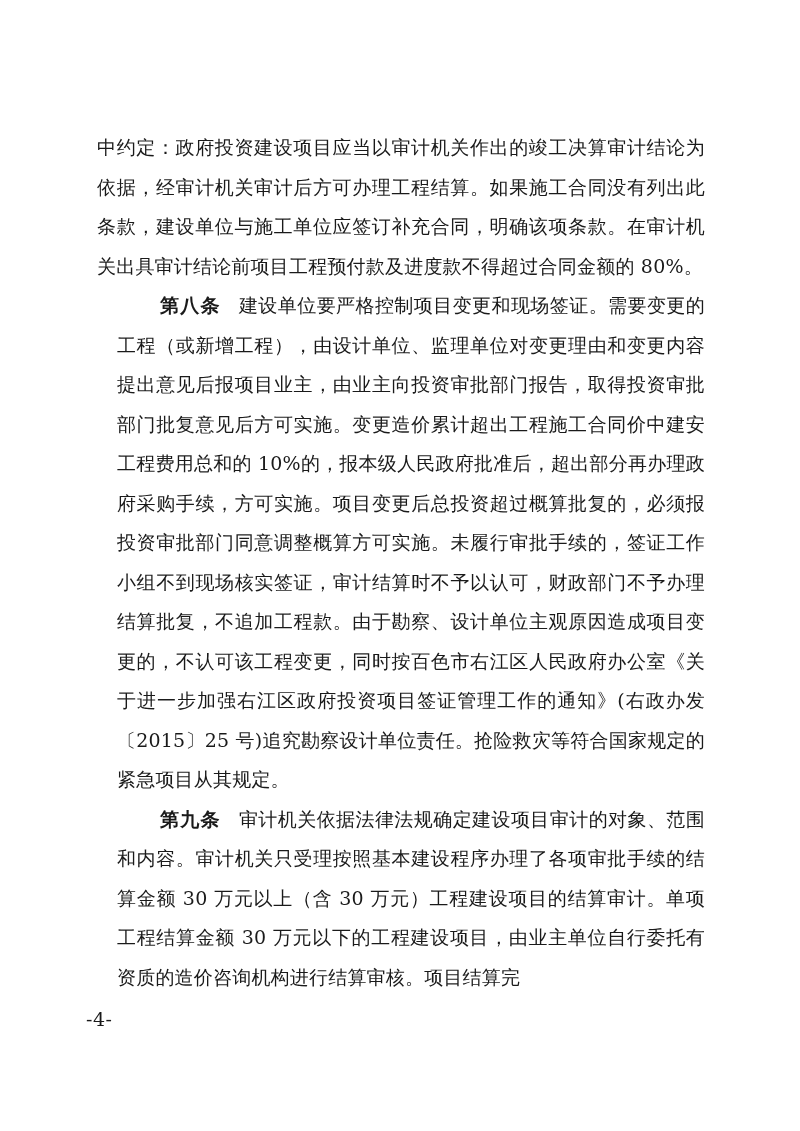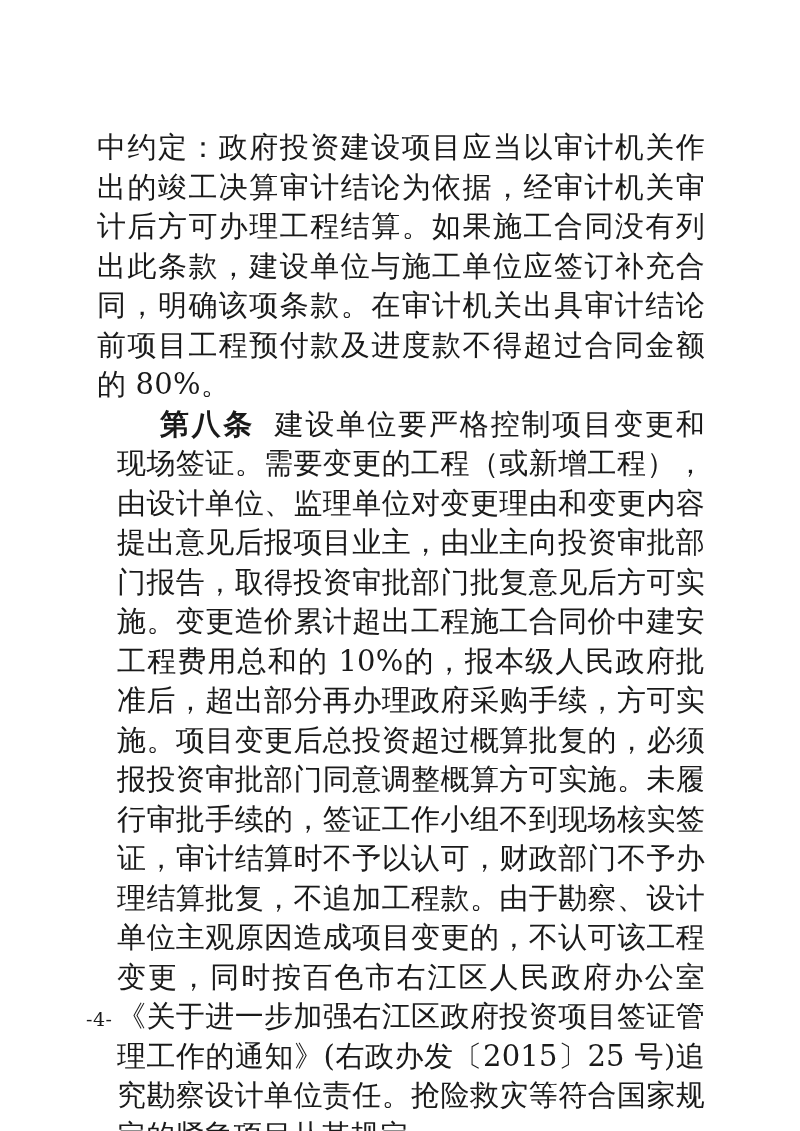--- a/index.html
+++ b/index.html
@@ -20,21 +20,21 @@
     overflow: hidden;
   }
   .content {
     position: absolute;
     left: 97px;
     top: 128px;
     width: 608px;
   }
   .para {
     font-family: "DejaVu Serif", "Liberation Serif", serif;
-    font-size: 29px;
+    font-size: 19px;
     line-height: 39.5px;
     color: #1a1a1a;
     text-align: justify;
     text-justify: inter-character;
     letter-spacing: 0.2px;
     margin: 0 0 0 0;
     text-indent: 0;
   }
   .para.indent {
     text-indent: 43px;
@@ -65,17 +65,20 @@
   <div class="content">
 
     <p class="para">
       <span>中约定：政府投资建设项目应当以审计机关作出的竣工决算审计结论为依据，经审计机关审计后方可办理工程结算。如果施工合同没有列出此条款，建设单位与施工单位应签订补充合同，明确该项条款。在审计机关出具审计结论前项目工程预付款及进度款不得超过合同金额的 80%。</span>
     </p>
 
     <p class="para indent">
       <span class="art-label">第八条</span><span class="gap"></span><span>建设单位要严格控制项目变更和现场签证。需要变更的工程（或新增工程），由设计单位、监理单位对变更理由和变更内容提出意见后报项目业主，由业主向投资审批部门报告，取得投资审批部门批复意见后方可实施。变更造价累计超出工程施工合同价中建安工程费用总和的 10%的，报本级人民政府批准后，超出部分再办理政府采购手续，方可实施。项目变更后总投资超过概算批复的，必须报投资审批部门同意调整概算方可实施。未履行审批手续的，签证工作小组不到现场核实签证，审计结算时不予以认可，财政部门不予办理结算批复，不追加工程款。由于勘察、设计单位主观原因造成项目变更的，不认可该工程变更，同时按百色市右江区人民政府办公室《关于进一步加强右江区政府投资项目签证管理工作的通知》(右政办发〔2015〕25 号)追究勘察设计单位责任。抢险救灾等符合国家规定的紧急项目从其规定。</span>
     </p>
 
+    <p class="para indent">
+      <span class="art-label">第九条</span><span class="gap"></span><span>审计机关依据法律法规确定建设项目审计的对象、范围和内容。审计机关只受理按照基本建设程序办理了各项审批手续的结算金额 30 万元以上（含 30 万元）工程建设项目的结算审计。单项工程结算金额 30 万元以下的工程建设项目，由业主单位自行委托有资质的造价咨询机构进行结算审核。项目结算完</span>
+    </p>
 
   </div>
 
   <div class="page-number">-4-</div>
 </div>
 
 </body></html>

